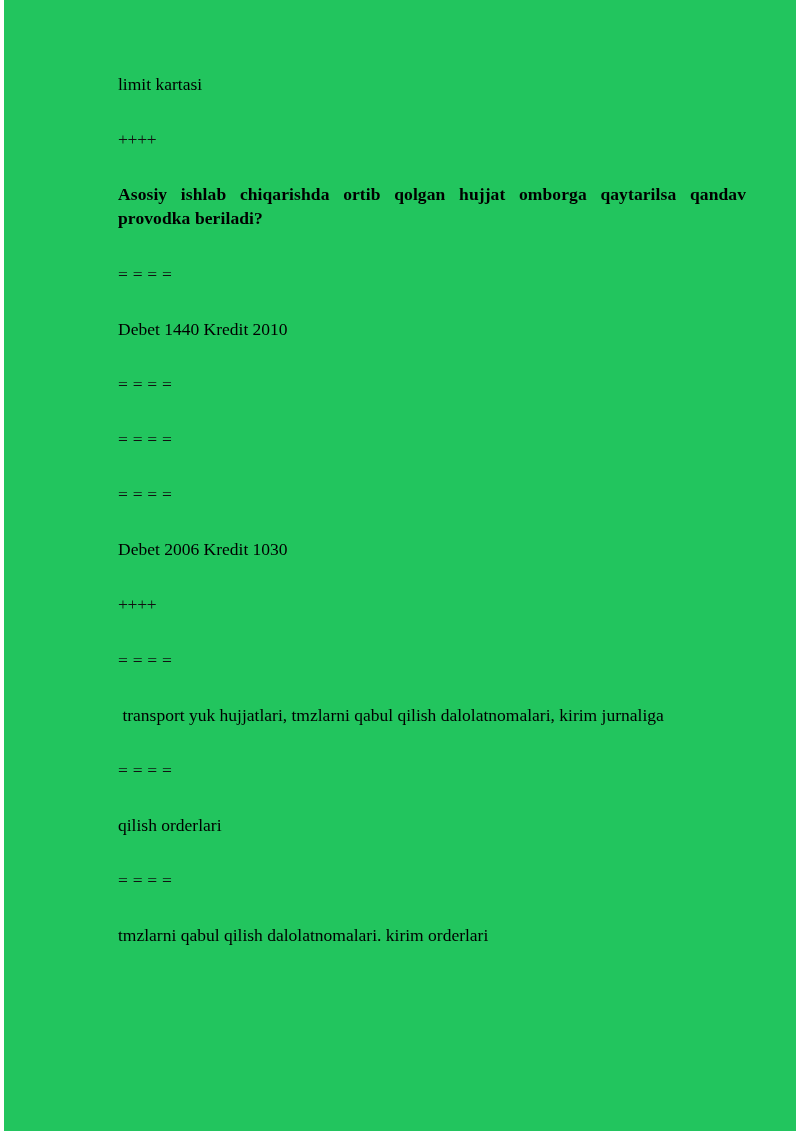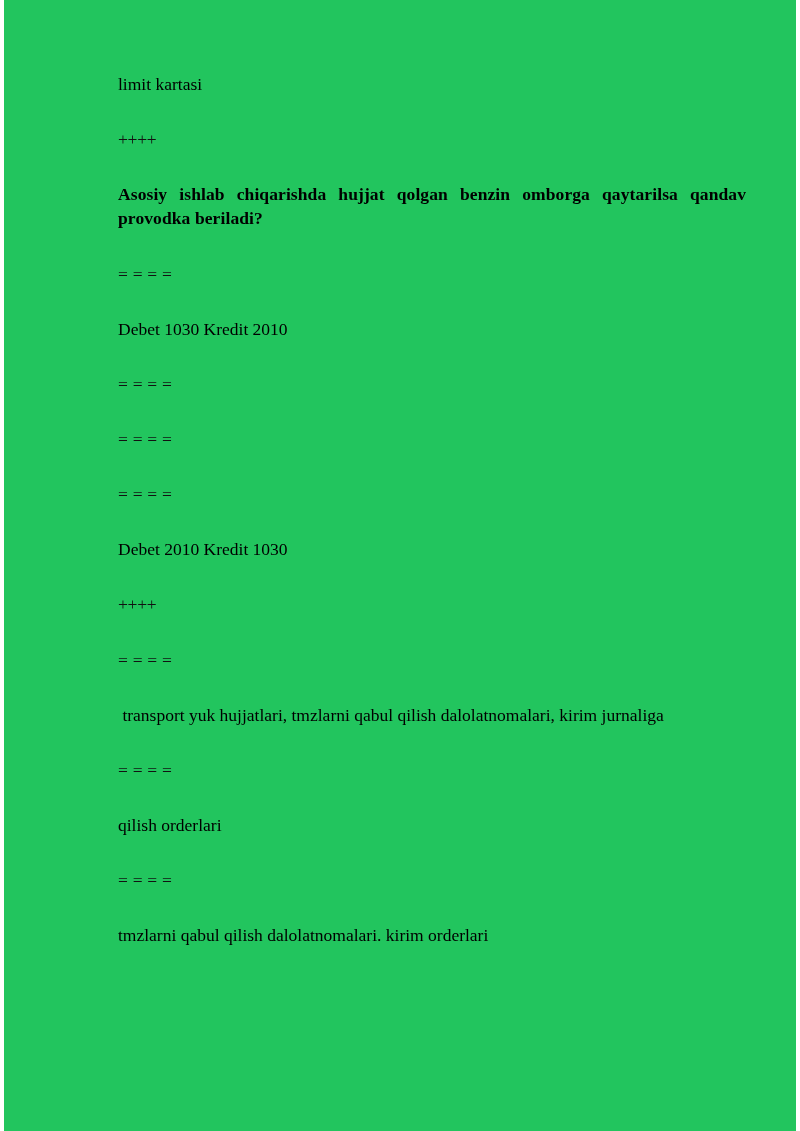--- a/index.html
+++ b/index.html
@@ -55,27 +55,27 @@
     margin-bottom: 0;
   }
 </style>
 </head>
 <body>
 
 <div class="page">
   <div class="content">
       <p class="para answer">limit kartasi</p>
       <p class="para sep-plus">++++</p>
-      <p class="para question">Asosiy ishlab chiqarishda hujjat qolgan benzin omborga qaytarilsa qandav provodka beriladi?</p>
+      <p class="para question">Asosiy ishlab chiqarishda ortib qolgan hujjat omborga qaytarilsa qandav provodka beriladi?</p>
       <p class="para sep-eq">= = = =</p>
-      <p class="para answer">Debet 1030 Kredit 2010</p>
+      <p class="para answer">Debet 1440 Kredit 2010</p>
       <p class="para sep-eq">= = = =</p>
       <p class="para sep-eq">= = = =</p>
       <p class="para sep-eq">= = = =</p>
-      <p class="para answer">Debet 2010 Kredit 1030</p>
+      <p class="para answer">Debet 2006 Kredit 1030</p>
       <p class="para sep-plus">++++</p>
       <p class="para sep-eq">= = = =</p>
       <p class="para answer"> transport yuk hujjatlari, tmzlarni qabul qilish dalolatnomalari, kirim jurnaliga</p>
       <p class="para sep-eq">= = = =</p>
       <p class="para answer">qilish orderlari</p>
       <p class="para sep-eq">= = = =</p>
       <p class="para answer">tmzlarni qabul qilish dalolatnomalari. kirim orderlari</p>
     </div>
 </div>
 

